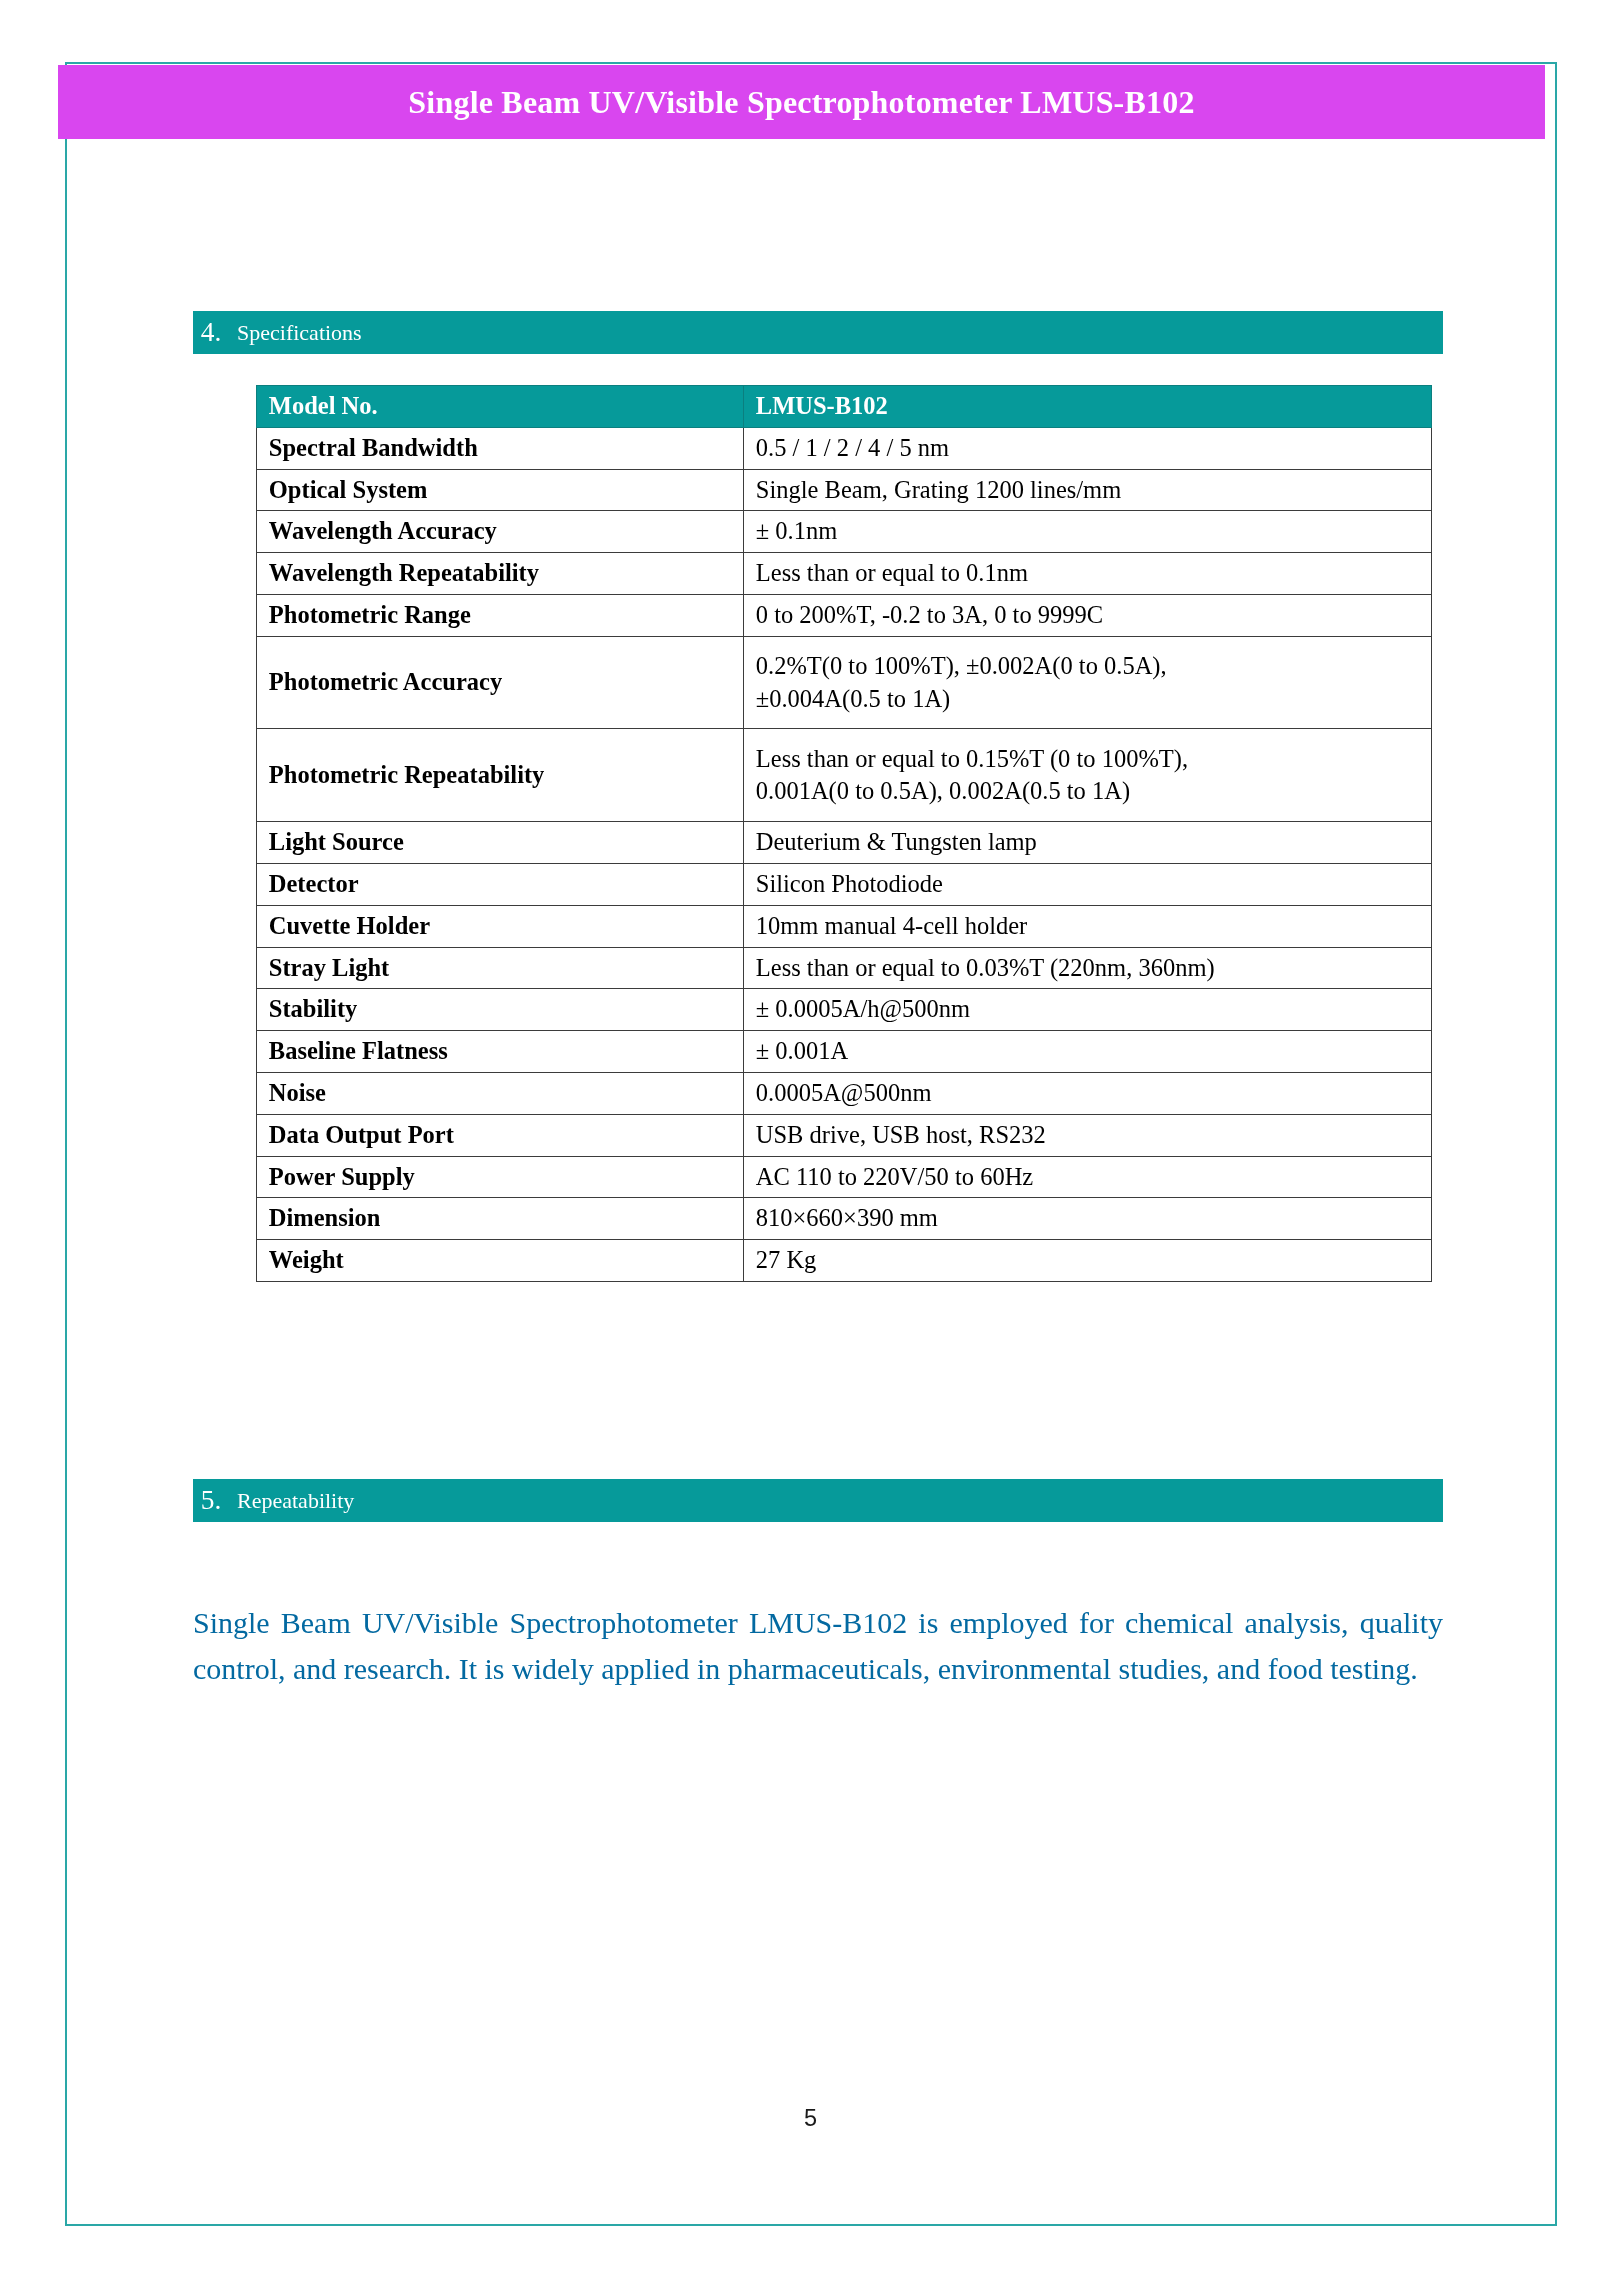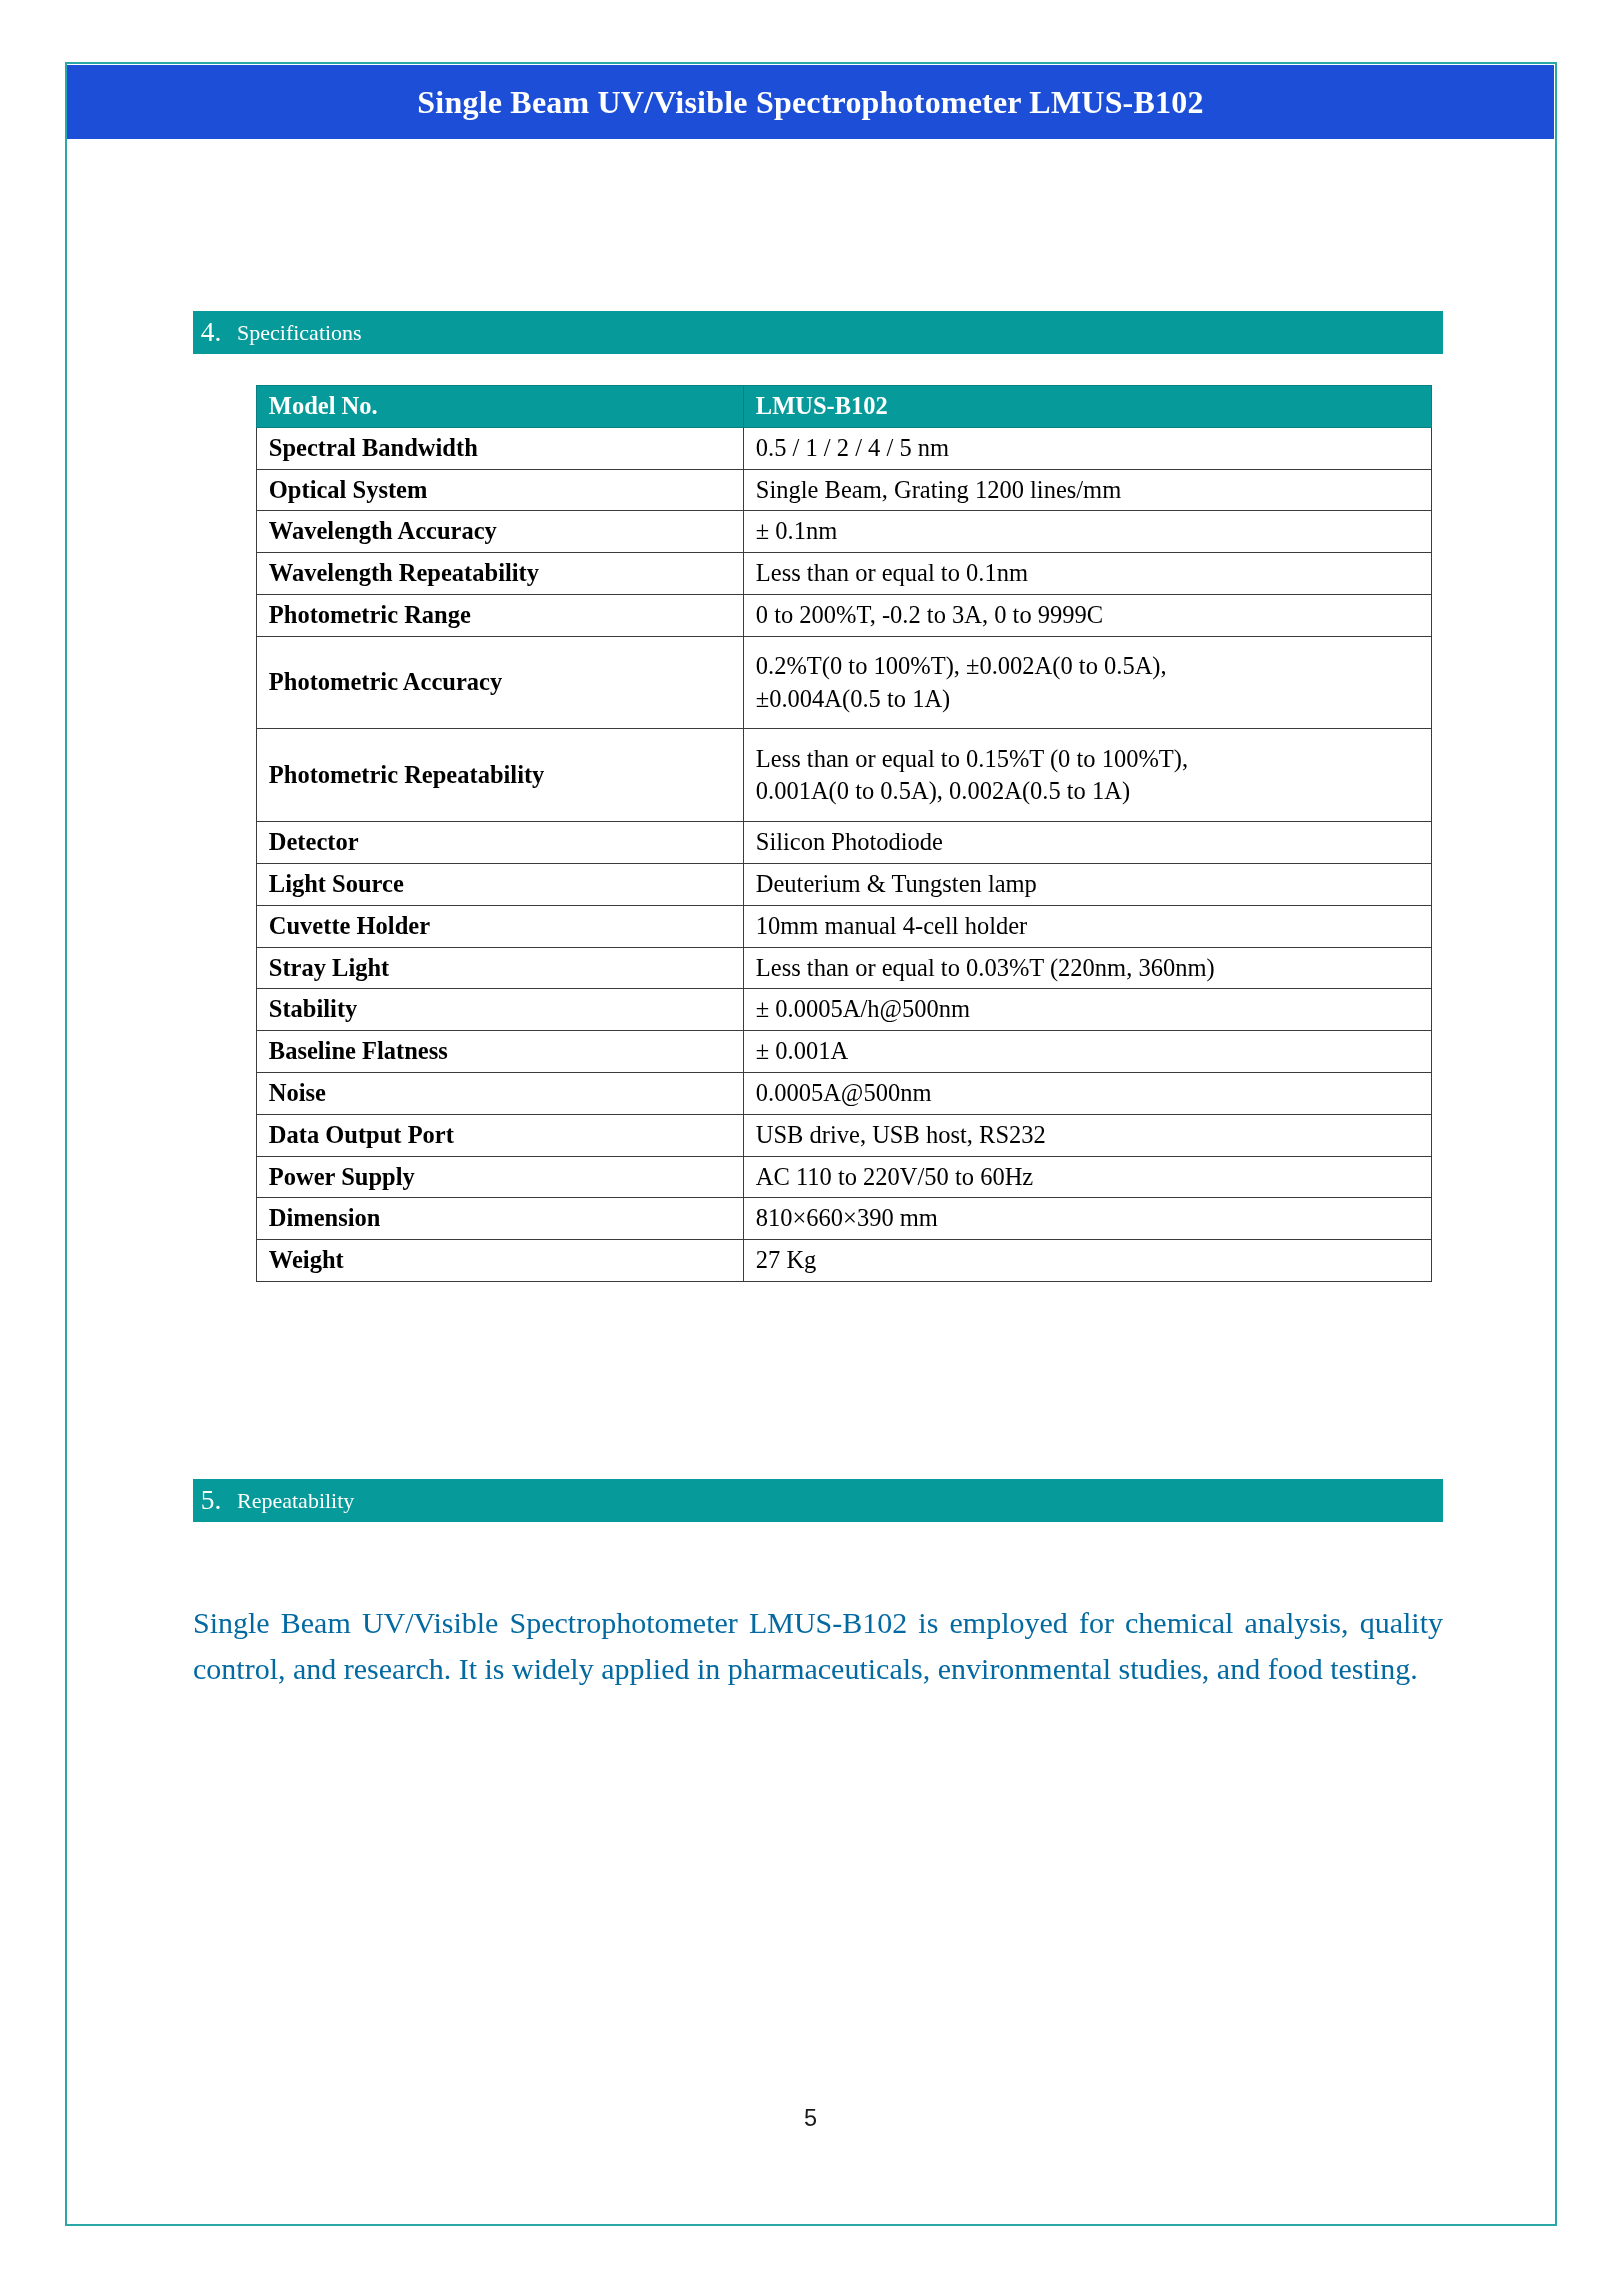--- a/index.html
+++ b/index.html
@@ -23,25 +23,25 @@
     width: 1492px;
     height: 2164px;
     border: 2px solid #2aa7a7;
     box-sizing: border-box;
     background: #ffffff;
   }
 
   
   #title-banner {
     position: absolute;
-    left: 67px;
+    left: 58px;
     top: 65px;
     width: 1487px;
     height: 74px;
-    background: #1d4ed8;
+    background: #d946ef;
     display: flex;
     align-items: center;
     justify-content: center;
     box-sizing: border-box;
   }
   #title-banner .title-text {
     color: #ffffff;
     font-size: 32px;
     font-weight: bold;
     font-family: "Liberation Serif", serif;
@@ -205,26 +205,26 @@
           </td>
         </tr>
         <tr class="tall">
           <td class="label">Photometric Repeatability</td>
           <td class="value">
             <span class="line">Less than or equal to 0.15%T (0 to 100%T),</span>
             <span class="line">0.001A(0 to 0.5A), 0.002A(0.5 to 1A)</span>
           </td>
         </tr>
         <tr>
+          <td class="label">Light Source</td>
+          <td class="value">Deuterium &amp; Tungsten lamp</td>
+        </tr>
+        <tr>
           <td class="label">Detector</td>
           <td class="value">Silicon Photodiode</td>
-        </tr>
-        <tr>
-          <td class="label">Light Source</td>
-          <td class="value">Deuterium &amp; Tungsten lamp</td>
         </tr>
         <tr>
           <td class="label">Cuvette Holder</td>
           <td class="value">10mm manual 4-cell holder</td>
         </tr>
         <tr>
           <td class="label">Stray Light</td>
           <td class="value">Less than or equal to 0.03%T (220nm, 360nm)</td>
         </tr>
         <tr>

